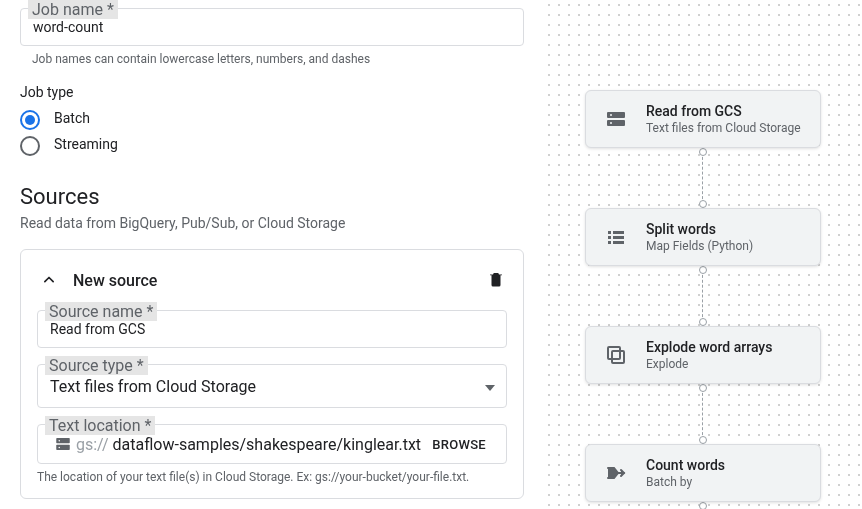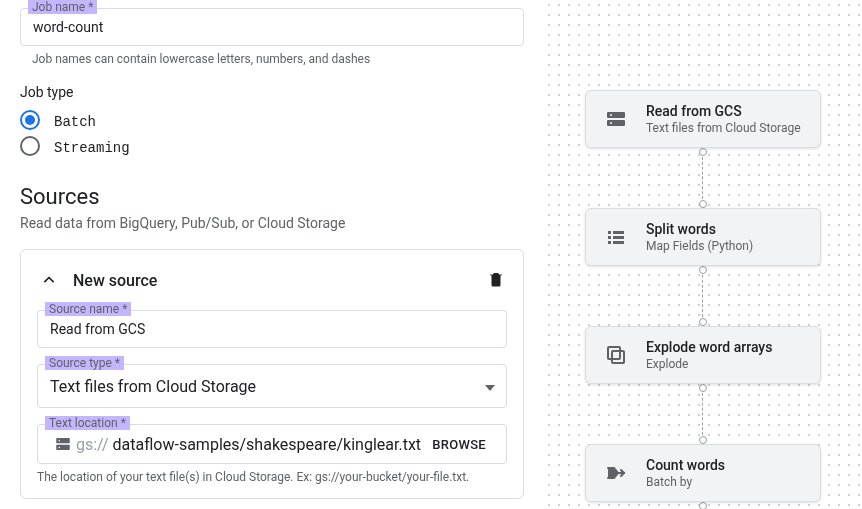--- a/index.html
+++ b/index.html
@@ -20,23 +20,23 @@
   overflow: hidden;
 }
 .right-panel {
   flex: 1;
   background-image: radial-gradient(circle, #d0d0d0 1px, transparent 1px);
   background-size: 10px 10px;
   position: relative;
   padding: 10px 0;
 }
 .field-label {
-  font-size: 12px;
+  font-size: 16px;
   color: #5f6368;
-  background: #c4b5fd;
+  background: #e5e5e5;
   padding: 0 4px;
   position: absolute;
   top: -8px;
   left: 8px;
   z-index: 1;
 }
 .field-wrap {
   position: relative;
   margin-bottom: 4px;
 }
@@ -57,24 +57,23 @@
   margin: 6px 0 0 12px;
 }
 .section-label {
   font-size: 14px;
   font-weight: 400;
   color: #202124;
   margin: 18px 0 10px 0;
 }
 .radio-row {
   display: flex;
-  align-items: flex-end;
+  align-items: flex-start;
   margin: 6px 0;
   cursor: pointer;
-  font-family: Liberation Mono, monospace;
 }
 .radio-circle {
   width: 20px; height: 20px;
   border-radius: 50%;
   border: 2px solid #5f6368;
   margin-right: 14px;
   display: flex; align-items: center; justify-content: center;
 }
 .radio-circle.checked { border-color: #1a73e8; }
 .radio-circle.checked::after {

